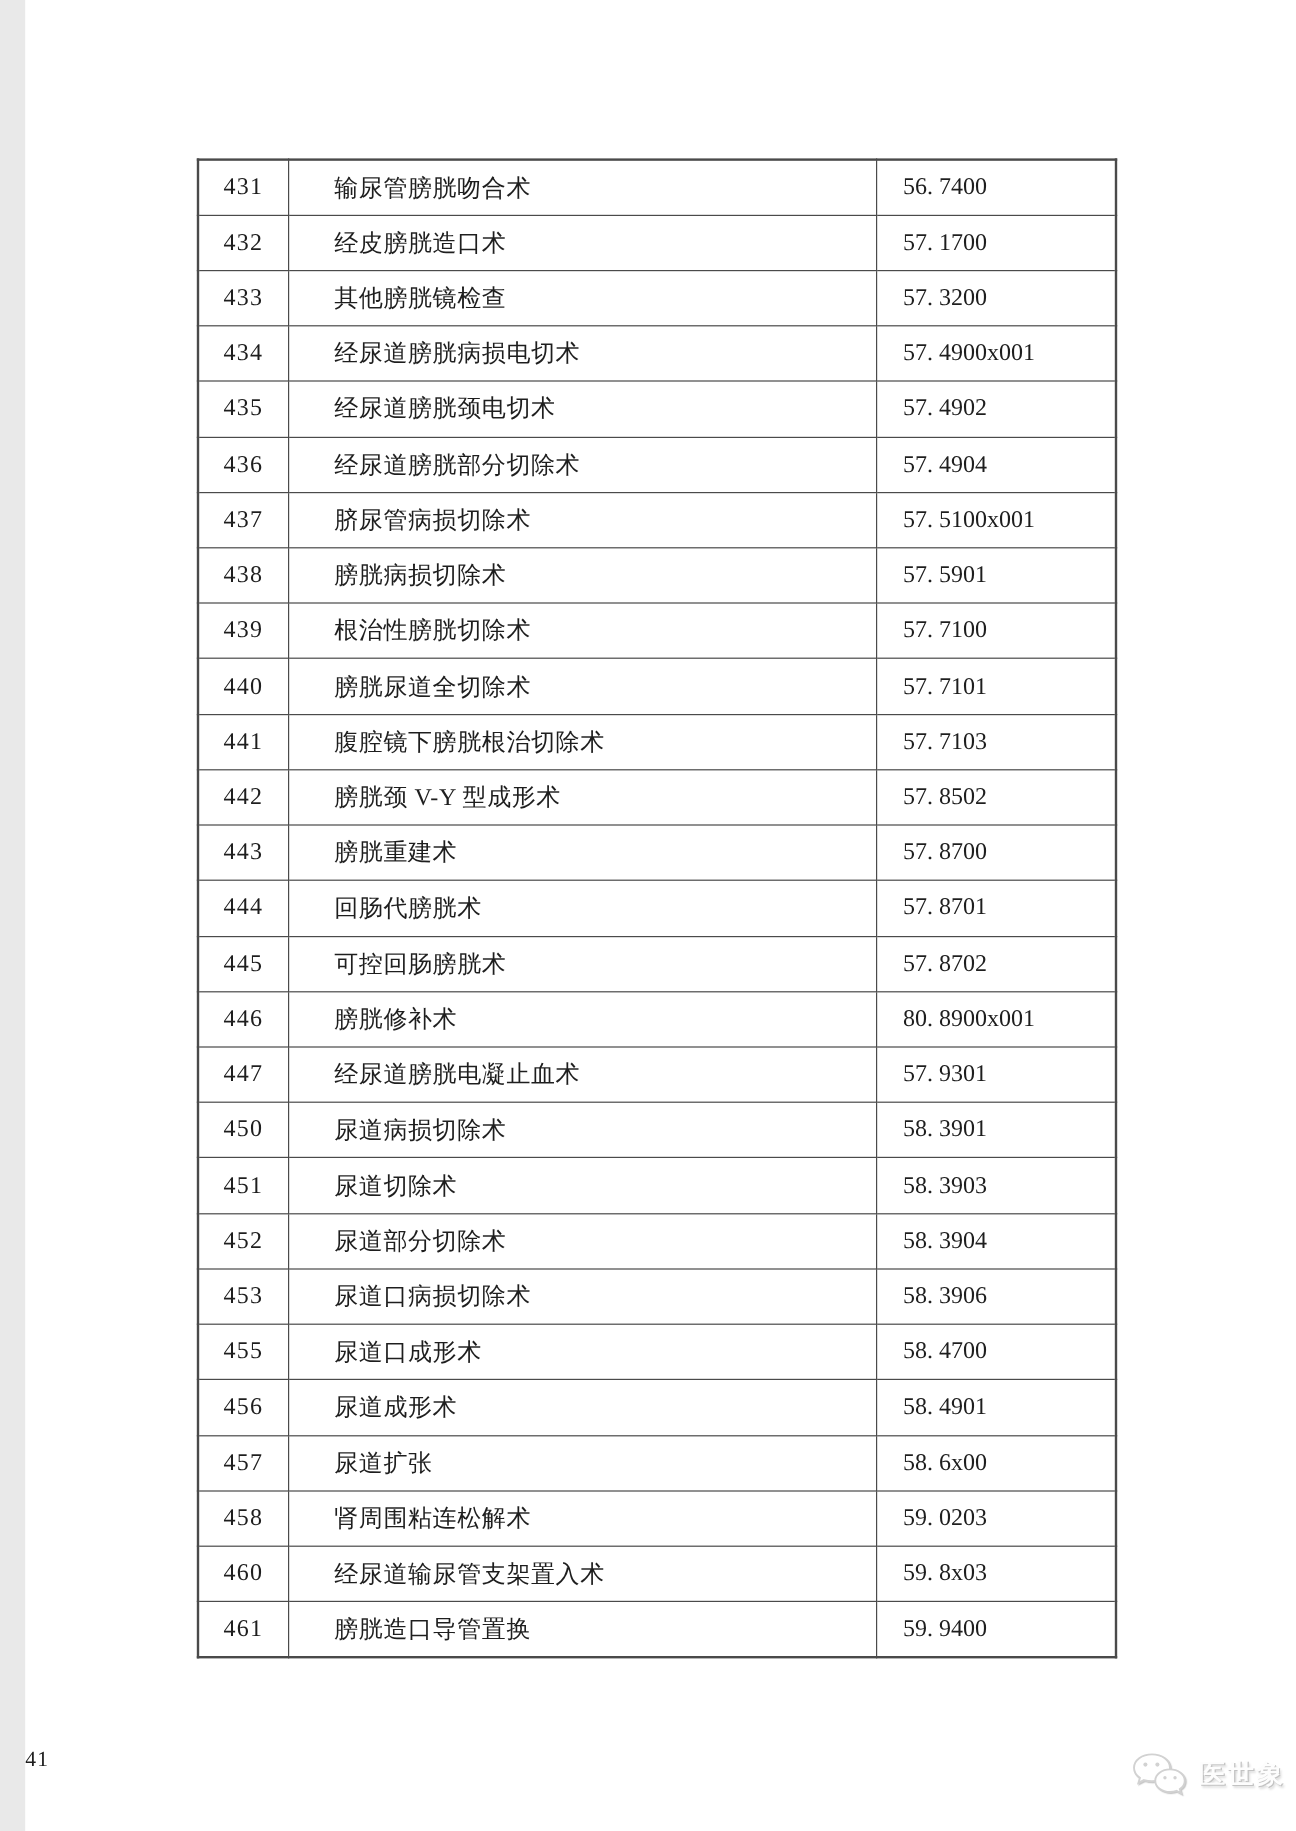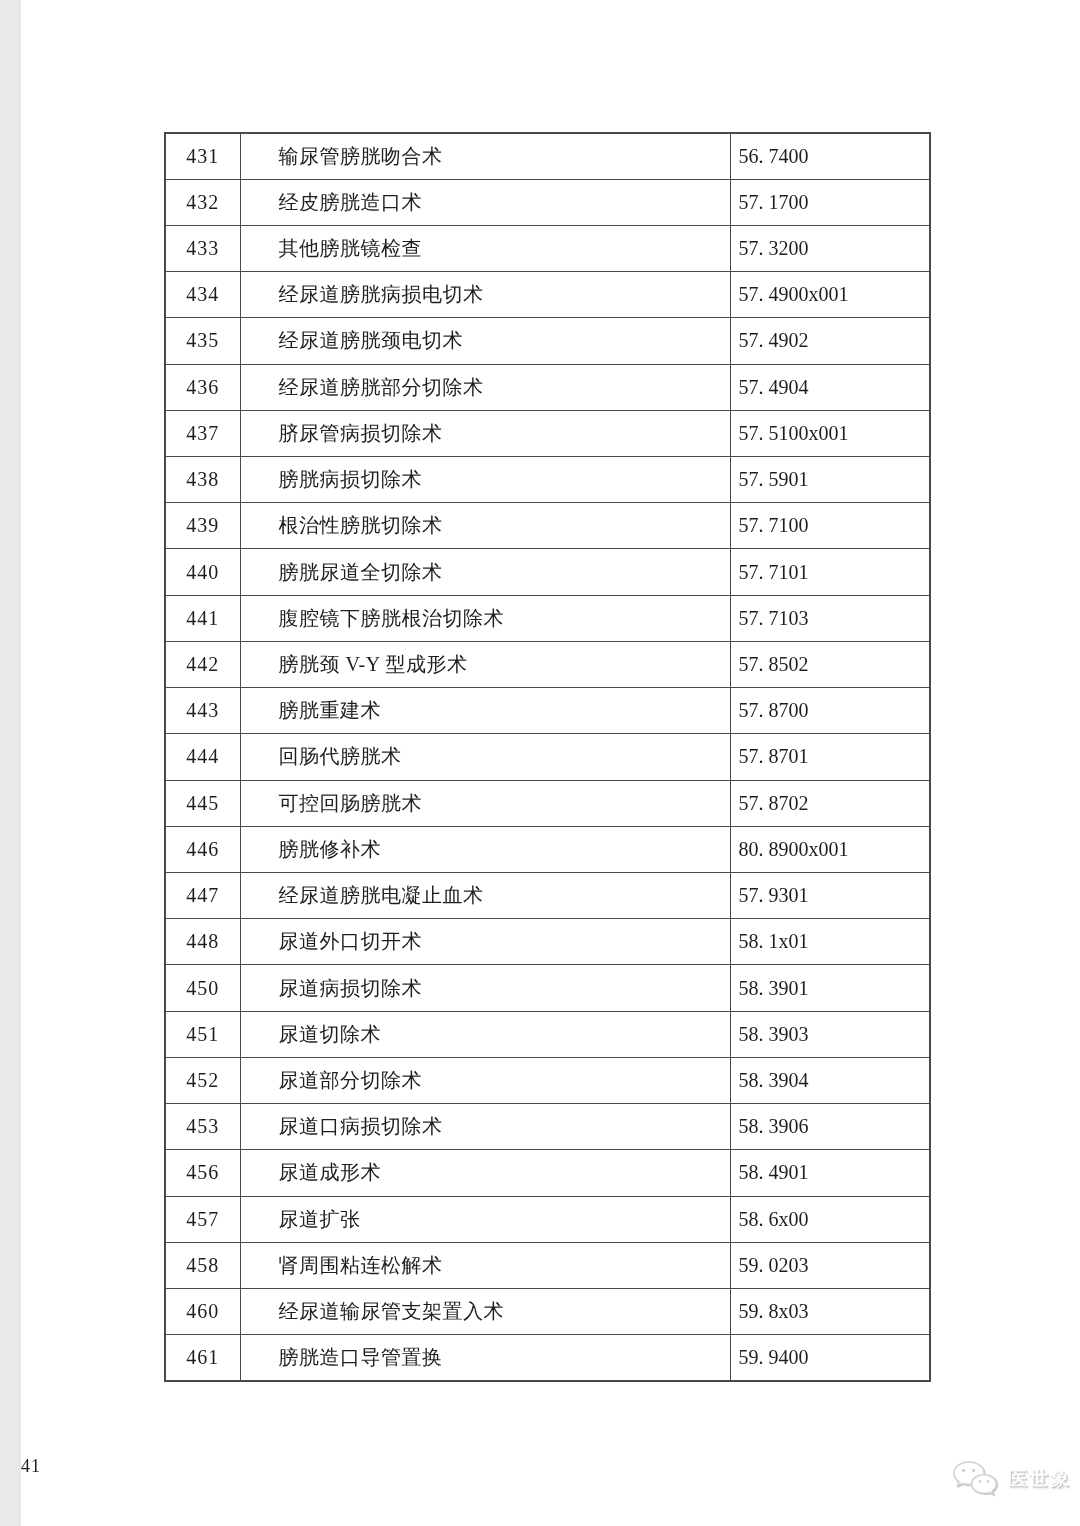--- a/index.html
+++ b/index.html
@@ -38,21 +38,21 @@
     font-size: 19px;
     letter-spacing: 1px;
   }
   td.col-name {
     width: 490px;
     padding-left: 38px;
     letter-spacing: 0.5px;
   }
   td.col-code {
     width: 200px;
-    padding-left: 8px;
+    padding-left: 22px;
     font-size: 20px;
   }
   .page-number {
     position: absolute;
     top: 1456px;
     left: 0;
     width: 100%;
     text-align: left;
     font-size: 18px;
     color: #1e1e1e;
@@ -66,21 +66,21 @@
     align-items: center;
     gap: 9px;
     user-select: none;
   }
   .watermark .bubbles {
     width: 48px;
     height: 38px;
     filter: drop-shadow(1px 1px 0 #c9c9c9);
   }
   .watermark .brand {
-    font-size: 19px;
+    font-size: 22px;
     font-weight: bold;
     font-family: "Liberation Serif", "DejaVu Serif", serif;
     color: #fdfdfd;
     text-shadow: 1px 1px 0 #c2c2c2, 2px 2px 2px #dedede;
     letter-spacing: 2px;
   }
 </style>
 </head>
 <body>
 
@@ -167,43 +167,43 @@
           <td class="col-no">446</td>
           <td class="col-name">膀胱修补术</td>
           <td class="col-code">80. 8900x001</td>
         </tr>
         <tr>
           <td class="col-no">447</td>
           <td class="col-name">经尿道膀胱电凝止血术</td>
           <td class="col-code">57. 9301</td>
         </tr>
         <tr>
-          <td class="col-no">448</td>
-          <td class="col-name">尿道外口切开术</td>
-          <td class="col-code">58. 1x01</td>
-        </tr>
-        <tr>
           <td class="col-no">450</td>
           <td class="col-name">尿道病损切除术</td>
           <td class="col-code">58. 3901</td>
         </tr>
         <tr>
           <td class="col-no">451</td>
           <td class="col-name">尿道切除术</td>
           <td class="col-code">58. 3903</td>
         </tr>
         <tr>
           <td class="col-no">452</td>
           <td class="col-name">尿道部分切除术</td>
           <td class="col-code">58. 3904</td>
         </tr>
         <tr>
           <td class="col-no">453</td>
           <td class="col-name">尿道口病损切除术</td>
           <td class="col-code">58. 3906</td>
+        </tr>
+        <tr>
+          <td class="col-no">455</td>
+          <td class="col-name">尿道口成形术</td>
+          <td class="col-code">58. 4700</td>
         </tr>
         <tr>
           <td class="col-no">456</td>
           <td class="col-name">尿道成形术</td>
           <td class="col-code">58. 4901</td>
         </tr>
         <tr>
           <td class="col-no">457</td>
           <td class="col-name">尿道扩张</td>
           <td class="col-code">58. 6x00</td>

